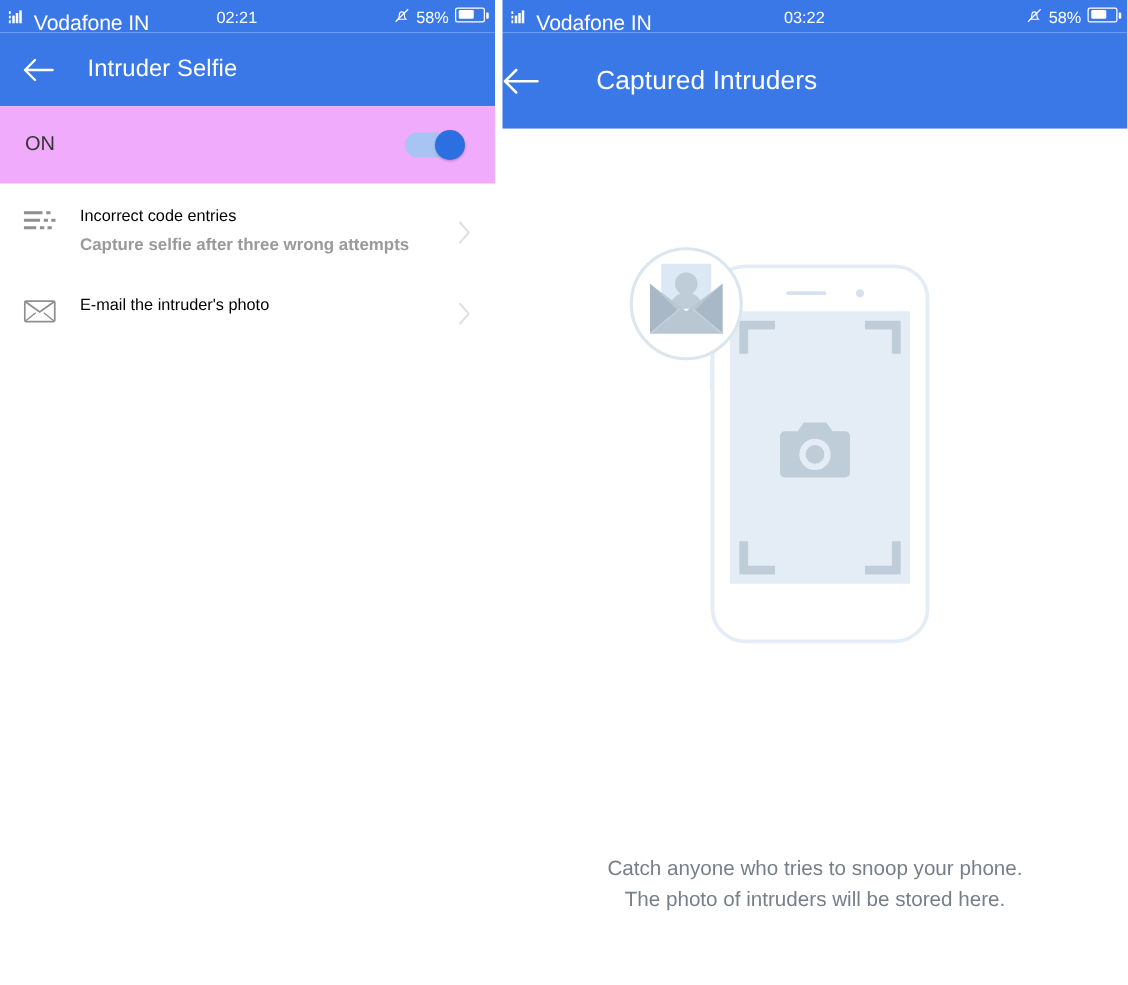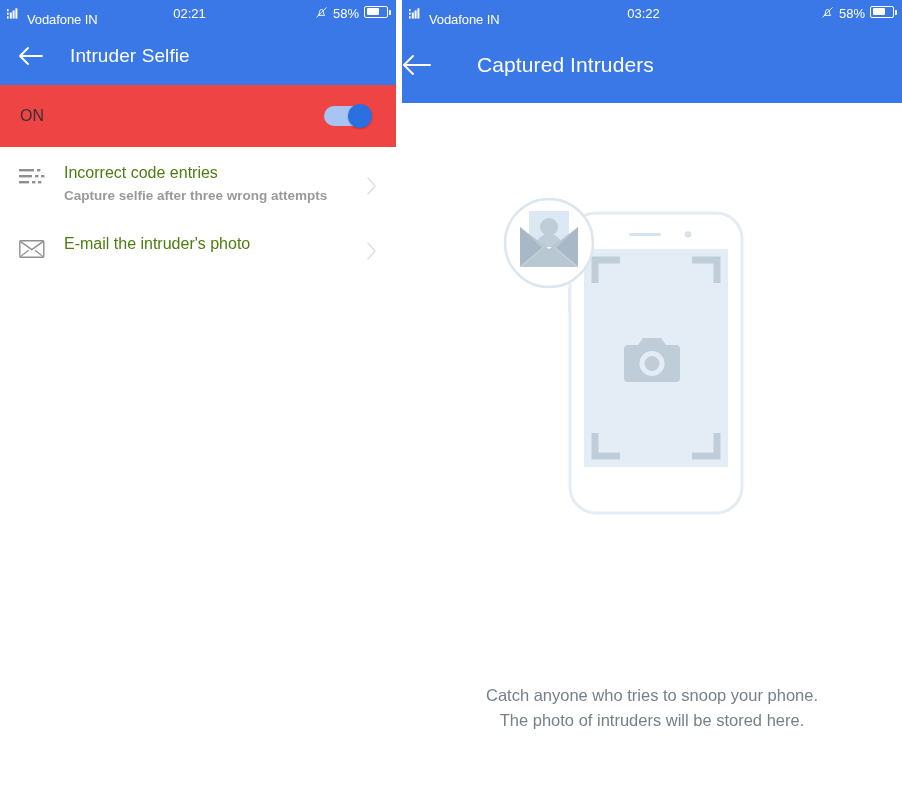--- a/index.html
+++ b/index.html
@@ -16,21 +16,21 @@
   .gap { width: 6px; height: 788px; background: #ffffff; }
   .screen-right { width: 500px; height: 788px; background: #ffffff; position: relative; }
 
   
   .statusbar {
     height: 26px; background: #3b78e7;
     display: flex; align-items: center;
     color: #ffffff; font-size: 13px; position: relative;
   }
   .sb-left { display: flex; align-items: center; gap: 5px; padding-left: 7px; }
-  .sb-carrier { font-size: 13px; letter-spacing: -0.1px; margin-top: 12px; }
+  .sb-carrier { font-size: 17px; letter-spacing: -0.1px; margin-top: 12px; }
   .sb-center {
     position: absolute; left: 0; right: 17px; text-align: center;
     font-size: 13px; pointer-events: none;
   }
   .sb-right {
     margin-left: auto; display: flex; align-items: flex-start; gap: 5px;
     padding-right: 8px; font-size: 13px;
   }
   .signal-icon { display: block; }
   .bell-icon { display: block; }
@@ -53,21 +53,21 @@
     color: #ffffff;
   }
   .appbar-left { height: 59px; padding-left: 18px; gap: 26px; align-items: center; }
   .appbar-right { height: 77px; gap: 45px; }
   .back-arrow { display: block; flex: none; }
   .appbar-title { font-size: 19px; font-weight: 400; letter-spacing: .1px; }
   .appbar-right .appbar-title { font-size: 21px; }
 
   
   .toggle-row {
-    height: 62px; background: #ef4444;
+    height: 62px; background: #f0abfc;
     display: flex; align-items: center; justify-content: space-between;
     padding: 0 24px 0 20px;
   }
   .toggle-label { font-size: 16px; color: #333333; }
   .switch { width: 48px; height: 24px; position: relative; flex: none; }
   .switch .track {
     position: absolute; left: 0; top: 2px; width: 40px; height: 20px;
     background: #a7c4f3; border-radius: 10px;
   }
   .switch .thumb {
@@ -80,21 +80,21 @@
   .list { background: #ffffff; }
   .list-item {
     display: flex; align-items: flex-start;
     padding: 14px 14px 12px 14px; position: relative; min-height: 56px;
   }
   .li-icon {
     width: 36px; flex: none; display: flex;
     align-items: center; justify-content: center; padding-top: 6px;
   }
   .li-text { flex: 1; padding-left: 14px; padding-top: 1px; }
-  .li-title { font-size: 16px; color: #4d7c0f; line-height: 22px; }
+  .li-title { font-size: 13px; color: #000000; line-height: 22px; }
   .li-sub { font-size: 13.5px; color: #9a9a9a; line-height: 20px; margin-top: 2px; font-weight: bold; }
   .li-sub.faded { color: #fbfbfb; height: 9px; overflow: hidden; }
   .chevron {
     width: 20px; flex: none; display: flex; align-items: center;
     justify-content: center; align-self: center; padding-top: 4px;
   }
 
   
   .code-icon { display: block; }
   .mail-icon { display: block; }

